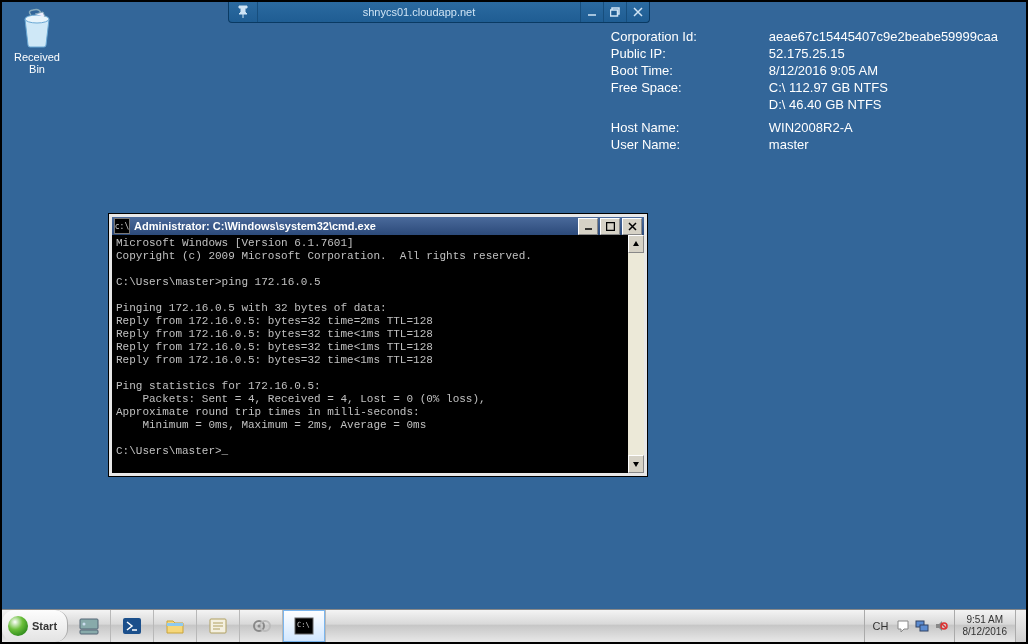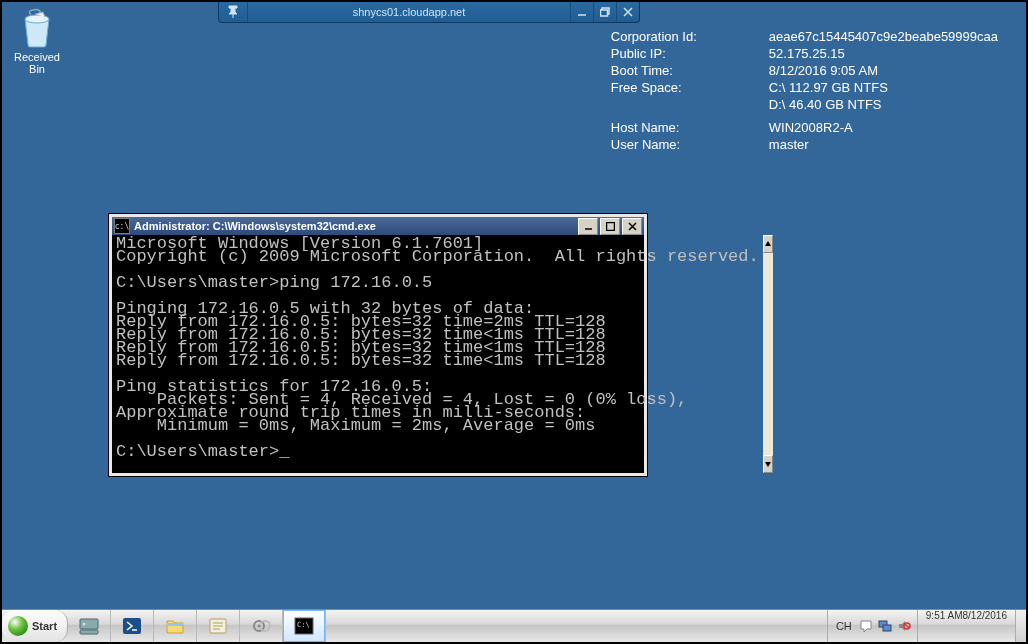--- a/index.html
+++ b/index.html
@@ -2,58 +2,58 @@
 <html><head>
 <meta charset="utf-8">
 <style>
   html,body{margin:0;padding:0;width:1028px;height:644px;overflow:hidden;font-family:"Segoe UI",Tahoma,sans-serif;background:#000;}
   .screen{position:relative;width:1024px;height:640px;margin:2px;background:#336699;}
   
   .desktop-icon{position:absolute;left:5px;top:5px;width:60px;text-align:center;color:#fff;font-size:11px;}
   .desktop-icon .bin{width:40px;height:42px;margin:0 auto 2px;position:relative;}
   .desktop-icon .bin svg{width:40px;height:42px;}
   
-  .rdpbar{position:absolute;left:216px;top:0;width:420px;height:20px;background:linear-gradient(#2b6aa0,#1f5d93);border:1px solid #0a3a63;border-top:none;border-radius:0 0 4px 4px;display:flex;align-items:center;color:#cfe4f5;font-size:11px;}
+  .rdpbar{position:absolute;left:226px;top:0;width:420px;height:20px;background:linear-gradient(#2b6aa0,#1f5d93);border:1px solid #0a3a63;border-top:none;border-radius:0 0 4px 4px;display:flex;align-items:center;color:#cfe4f5;font-size:11px;}
   .rdpbar .pin{width:28px;height:100%;display:flex;align-items:center;justify-content:center;border-right:1px solid #174e7d;}
   .rdpbar .pin svg{width:14px;height:14px;}
   .rdpbar .title{flex:1;text-align:center;}
   .rdpbar .wbtn{width:22px;height:100%;display:flex;align-items:center;justify-content:center;border-left:1px solid #174e7d;}
   .rdpbar .wbtn svg{width:10px;height:10px;stroke:#cfe4f5;stroke-width:1.5;fill:none;}
   
   .info{position:absolute;right:20px;top:26px;color:#fff;font-size:13px;line-height:17px;}
   .info table{border-collapse:collapse;}
   .info td{padding:0 8px 0 0;vertical-align:top;white-space:pre;}
   .info td.k{min-width:150px;}
   
   .cmdwin{position:absolute;left:107px;top:212px;width:532px;background:#ece9d8;border:3px solid #e8e8e8;box-shadow:0 0 0 1px #000;}
   .cmdtitle{height:18px;background:linear-gradient(#4a6a9b,#2c4a7a);display:flex;align-items:center;color:#fff;font-size:11px;padding-left:2px;}
   .cmdtitle .ico{width:14px;height:14px;background:#000;border:1px solid #777;margin-right:4px;display:flex;align-items:center;justify-content:center;font-size:8px;font-family:monospace;color:#ccc;}
   .cmdtitle .t{flex:1;font-weight:bold;white-space:nowrap;overflow:hidden;}
   .ctlbtn{width:18px;height:15px;background:#d6d2c6;border:1px solid #fff;border-right-color:#888;border-bottom-color:#888;margin-right:2px;display:flex;align-items:center;justify-content:center;}
   .ctlbtn svg{width:9px;height:9px;stroke:#000;stroke-width:1.5;fill:none;}
   .cmdbody{display:flex;background:#000;}
-  .cmdout{flex:1;color:#c0c0c0;font-family:"Lucida Console","Courier New",monospace;font-size:17px;line-height:13px;padding:2px 4px;white-space:pre;min-height:234px;}
+  .cmdout{flex:1;color:#c0c0c0;font-family:"Lucida Console","Courier New",monospace;font-size:11px;line-height:13px;padding:2px 4px;white-space:pre;min-height:234px;}
   .cmdscroll{width:16px;background:#ece9d8;display:flex;flex-direction:column;}
   .sbtn{height:16px;background:#d6d2c6;border:1px solid #fff;border-right-color:#888;border-bottom-color:#888;display:flex;align-items:center;justify-content:center;}
   .sbtn svg{width:8px;height:8px;fill:#000;}
   .strack{flex:1;background:#ece9d8;}
   
   .taskbar{position:absolute;left:0;bottom:0;right:0;height:32px;background:linear-gradient(#f4f4f4,#d8d8d8 45%,#c5c5c5 46%,#e8e8e8);border-top:1px solid #888;display:flex;align-items:stretch;font-size:11px;}
   .startbtn{display:flex;align-items:center;padding:0 10px 0 6px;border-right:1px solid #aaa;background:linear-gradient(#fdfdfd,#e3e3e3);border-radius:13px;}
   .startbtn .orb{width:20px;height:20px;border-radius:50%;background:radial-gradient(circle at 35% 30%,#fff,#6bbf3a 40%,#0a6b0a);margin-right:4px;position:relative;overflow:hidden;}
   .orb::before,.orb::after{content:"";position:absolute;width:10px;height:10px;}
   .startbtn .lab{font-weight:bold;color:#333;}
   .tbtn{width:42px;display:flex;align-items:center;justify-content:center;border-right:1px solid #b8b8b8;}
   .tbtn.active{background:linear-gradient(#fff,#cfe6ff);box-shadow:inset 0 0 0 1px #7bb6ee;}
   .tbtn svg{width:22px;height:22px;}
   .tspacer{flex:1;}
   .tray{display:flex;align-items:center;padding:0 6px;gap:5px;border-left:1px solid #aaa;}
   .tray .lang{font-size:11px;color:#333;padding:0 2px;}
   .tray svg{width:14px;height:14px;}
-  .clock{display:flex;flex-direction:row;align-items:flex-start;justify-content:center;padding:0 8px;font-size:10px;color:#333;line-height:12px;border-left:1px solid #aaa;}
+  .clock{display:flex;flex-direction:column;align-items:center;justify-content:center;padding:0 8px;font-size:10px;color:#333;line-height:12px;border-left:1px solid #aaa;}
   .showdt{width:10px;border-left:1px solid #aaa;background:linear-gradient(#f0f0f0,#d0d0d0);}
 </style>
 </head>
 <body>
 
 <div class="screen">
 
   <div class="desktop-icon">
     <div class="bin">
       <svg viewBox="0 0 40 42">

